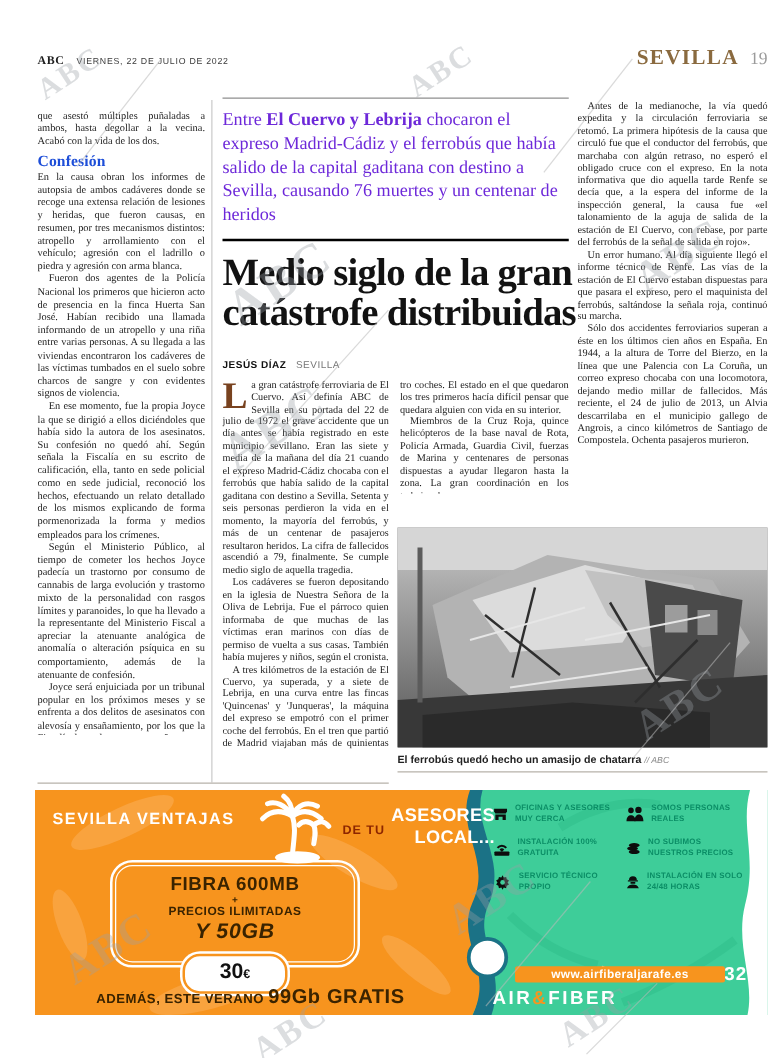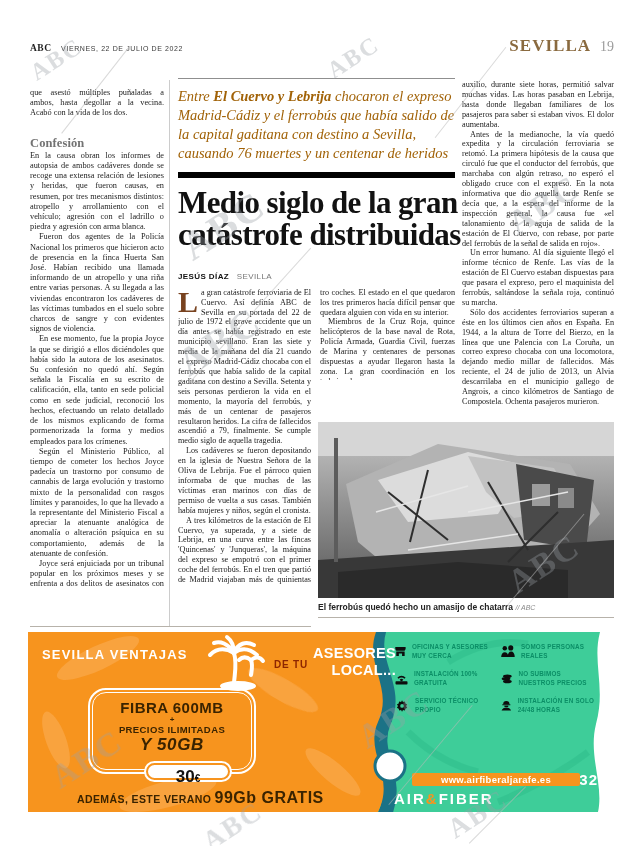--- a/index.html
+++ b/index.html
@@ -15,26 +15,26 @@
   
   .vrule{position:absolute;left:169px;top:80px;width:1px;height:546px;background:#cccccc;}
   .rule-caption{position:absolute;left:318px;top:617px;width:296px;height:1px;background:#b7b2aa;}
   .rule-left{position:absolute;left:30px;top:626px;width:281px;height:1px;background:#b7b2aa;}
 
   
   .left-col{position:absolute;left:30px;top:88px;width:134px;height:500px;overflow:hidden;
     font-size:8.3px;line-height:10.2px;text-align:justify;color:#1c1c1c;hyphens:auto;}
   .left-col p{margin:0;text-indent:9px;}
   .left-col p.noind{text-indent:0;}
-  .left-col h3{font-size:12.5px;margin:19px 0 3px;letter-spacing:.1px;color:#737373;}
+  .left-col h3{font-size:12.5px;margin:5px 0 3px;letter-spacing:.1px;color:#1d4ed8;}
 
   
   .article{position:absolute;left:178px;top:78px;width:436px;height:548px;}
-  .standfirst{width:277px;border-top:1px solid #8f8f8f;border-bottom:6px solid #000000;
-    padding:8px 0 9px;font-style:italic;font-size:14.5px;line-height:19px;color:#a16207;}
+  .standfirst{width:277px;border-top:1px solid #8f8f8f;border-bottom:2px solid #000000;
+    padding:8px 0 9px;font-size:14.5px;line-height:19px;color:#6d28d9;}
   .standfirst b{font-weight:bold;}
   .headline{width:284px;margin-top:9px;font-weight:bold;font-size:31px;line-height:32px;letter-spacing:-.6px;color:#121212;}
   .byline{margin-top:13px;font-family:"Liberation Sans",sans-serif;font-size:8px;letter-spacing:.4px;}
   .byline .author{font-weight:bold;color:#101010;}
   .byline .loc{color:#777;margin-left:5px;}
   .body-cols{display:flex;gap:9px;margin-top:7px;}
   .colA{width:133px;height:296px;overflow:hidden;}
   .colB{width:135px;height:92px;overflow:hidden;}
   .colC{position:absolute;right:0;top:2px;width:152px;height:332px;overflow:hidden;}
   .btxt p{margin:0;text-indent:8px;font-size:8.2px;line-height:9.9px;text-align:justify;color:#1b1b1b;hyphens:auto;}
@@ -48,27 +48,27 @@
   .caption .credit{font-weight:normal;font-style:italic;font-size:7px;color:#8a8a8a;}
 
   
   .ad{position:absolute;left:28px;top:632px;width:586px;height:180px;font-family:"Liberation Sans",sans-serif;}
   .ad > *{position:absolute;}
   .ad svg.bg{left:0;top:0;}
   .ad-algunas{left:14px;top:15px;font-weight:bold;font-size:13px;letter-spacing:1.2px;color:#fff;}
   .palm{left:176px;top:1px;}
   .ad-detu{left:246px;top:27px;font-size:10px;font-weight:bold;color:#8D2600;letter-spacing:.8px;}
   .ad-operador{left:280px;top:13px;width:88px;text-align:right;color:#fff;font-weight:bold;font-size:14.5px;line-height:17px;letter-spacing:.3px;}
-  .ad-offer{left:60px;top:56px;width:168px;height:86px;border:2px solid #fff;border-radius:18px;padding:2px;box-sizing:border-box;}
+  .ad-offer{left:60px;top:56px;width:200px;height:86px;border:2px solid #fff;border-radius:18px;padding:2px;box-sizing:border-box;}
   .ad-offer .inner{border:1.5px solid #fff;border-radius:14px;height:100%;box-sizing:border-box;text-align:center;color:#3A2300;padding-top:6px;}
   .of1{font-size:15px;font-weight:bold;letter-spacing:.5px;}
   .ofplus{font-size:8px;font-weight:bold;line-height:8px;}
   .of2{font-size:9.5px;font-weight:bold;letter-spacing:.4px;}
   .of3{font-size:17px;font-weight:bold;letter-spacing:.6px;font-style:italic;}
-  .ad-price{left:118px;top:131px;width:84px;height:17px;background:#fff;border:2px solid #F7941E;box-shadow:0 0 0 2px #fff;
+  .ad-price{left:118px;top:131px;width:84px;height:32px;background:#fff;border:2px solid #F7941E;box-shadow:0 0 0 2px #fff;
     border-radius:14px;text-align:center;line-height:23px;box-sizing:border-box;}
   .p30{font-size:17px;font-weight:bold;color:#111;}
   .peur{font-size:10px;font-weight:bold;color:#111;}
   .ad-promo{left:6px;top:157px;width:345px;white-space:nowrap;color:#3A2300;margin-left:43px;}
   .pm1{font-size:10.5px;font-weight:bold;letter-spacing:.4px;}
   .pm2{font-size:16px;font-weight:bold;letter-spacing:.5px;}
   .ad-feats{left:366px;top:10px;width:204px;display:grid;grid-template-columns:1fr 1fr;gap:8px 8px;}
   .feat{display:flex;align-items:center;gap:5px;}
   .feat .fl{font-size:6.3px;font-weight:bold;color:#0B8E66;line-height:1.3;letter-spacing:.2px;}
   .ad-phone{left:366px;top:119px;width:204px;text-align:right;color:#fff;font-weight:bold;font-size:15px;letter-spacing:1px;margin-top:20px;}
@@ -124,21 +124,20 @@
         <p class="noind"><span class="dropcap">L</span><span>a gran catástrofe ferroviaria de El Cuervo. Así definía ABC de Sevilla en su portada del 22 de julio de 1972 el grave accidente que un día antes se había registrado en este municipio sevillano. Eran las siete y media de la mañana del día 21 cuando el expreso Madrid-Cádiz chocaba con el ferrobús que había salido de la capital gaditana con destino a Sevilla. Setenta y seis personas perdieron la vida en el momento, la mayoría del ferrobús, y más de un centenar de pasajeros resultaron heridos. La cifra de fallecidos ascendió a 79, finalmente. Se cumple medio siglo de aquella tragedia.</span></p>
         <p>Los cadáveres se fueron depositando en la iglesia de Nuestra Señora de la Oliva de Lebrija. Fue el párroco quien informaba de que muchas de las víctimas eran marinos con días de permiso de vuelta a sus casas. También había mujeres y niños, según el cronista.</p>
         <p>A tres kilómetros de la estación de El Cuervo, ya superada, y a siete de Lebrija, en una curva entre las fincas 'Quincenas' y 'Junqueras', la máquina del expreso se empotró con el primer coche del ferrobús. En el tren que partió de Madrid viajaban más de quinientas personas, mientras en el ferrobús el pasaje era de doscientas, distribuidas en cua-</p>
       </div>
       <div class="colB btxt">
         <p class="noind">tro coches. El estado en el que quedaron los tres primeros hacía difícil pensar que quedara alguien con vida en su interior.</p>
         <p>Miembros de la Cruz Roja, quince helicópteros de la base naval de Rota, Policía Armada, Guardia Civil, fuerzas de Marina y centenares de personas dispuestas a ayudar llegaron hasta la zona. La gran coordinación en los trabajos de</p>
       </div>
     </div>
     <div class="colC btxt">
-      <p class="noind">auxilio, durante siete horas, permitió salvar muchas vidas. Las horas pasaban en Lebrija, hasta donde llegaban familiares de los pasajeros para saber si estaban vivos. El dolor aumentaba.</p>
       <p>Antes de la medianoche, la vía quedó expedita y la circulación ferroviaria se retomó. La primera hipótesis de la causa que circuló fue que el conductor del ferrobús, que marchaba con algún retraso, no esperó el obligado cruce con el expreso. En la nota informativa que dio aquella tarde Renfe se decía que, a la espera del informe de la inspección general, la causa fue «el talonamiento de la aguja de salida de la estación de El Cuervo, con rebase, por parte del ferrobús de la señal de salida en rojo».</p>
       <p>Un error humano. Al día siguiente llegó el informe técnico de Renfe. Las vías de la estación de El Cuervo estaban dispuestas para que pasara el expreso, pero el maquinista del ferrobús, saltándose la señala roja, continuó su marcha.</p>
       <p>Sólo dos accidentes ferroviarios superan a éste en los últimos cien años en España. En 1944, a la altura de Torre del Bierzo, en la línea que une Palencia con La Coruña, un correo expreso chocaba con una locomotora, dejando medio millar de fallecidos. Más reciente, el 24 de julio de 2013, un Alvia descarrilaba en el municipio gallego de Angrois, a cinco kilómetros de Santiago de Compostela. Ochenta pasajeros murieron.</p>
     </div>
 
     <div class="photo">
       <svg width="296" height="176" viewBox="0 0 296 176">
         <defs>
           <linearGradient id="g1" x1="0" y1="0" x2="0" y2="1">
             <stop offset="0" stop-color="#c9c9c9"></stop>

